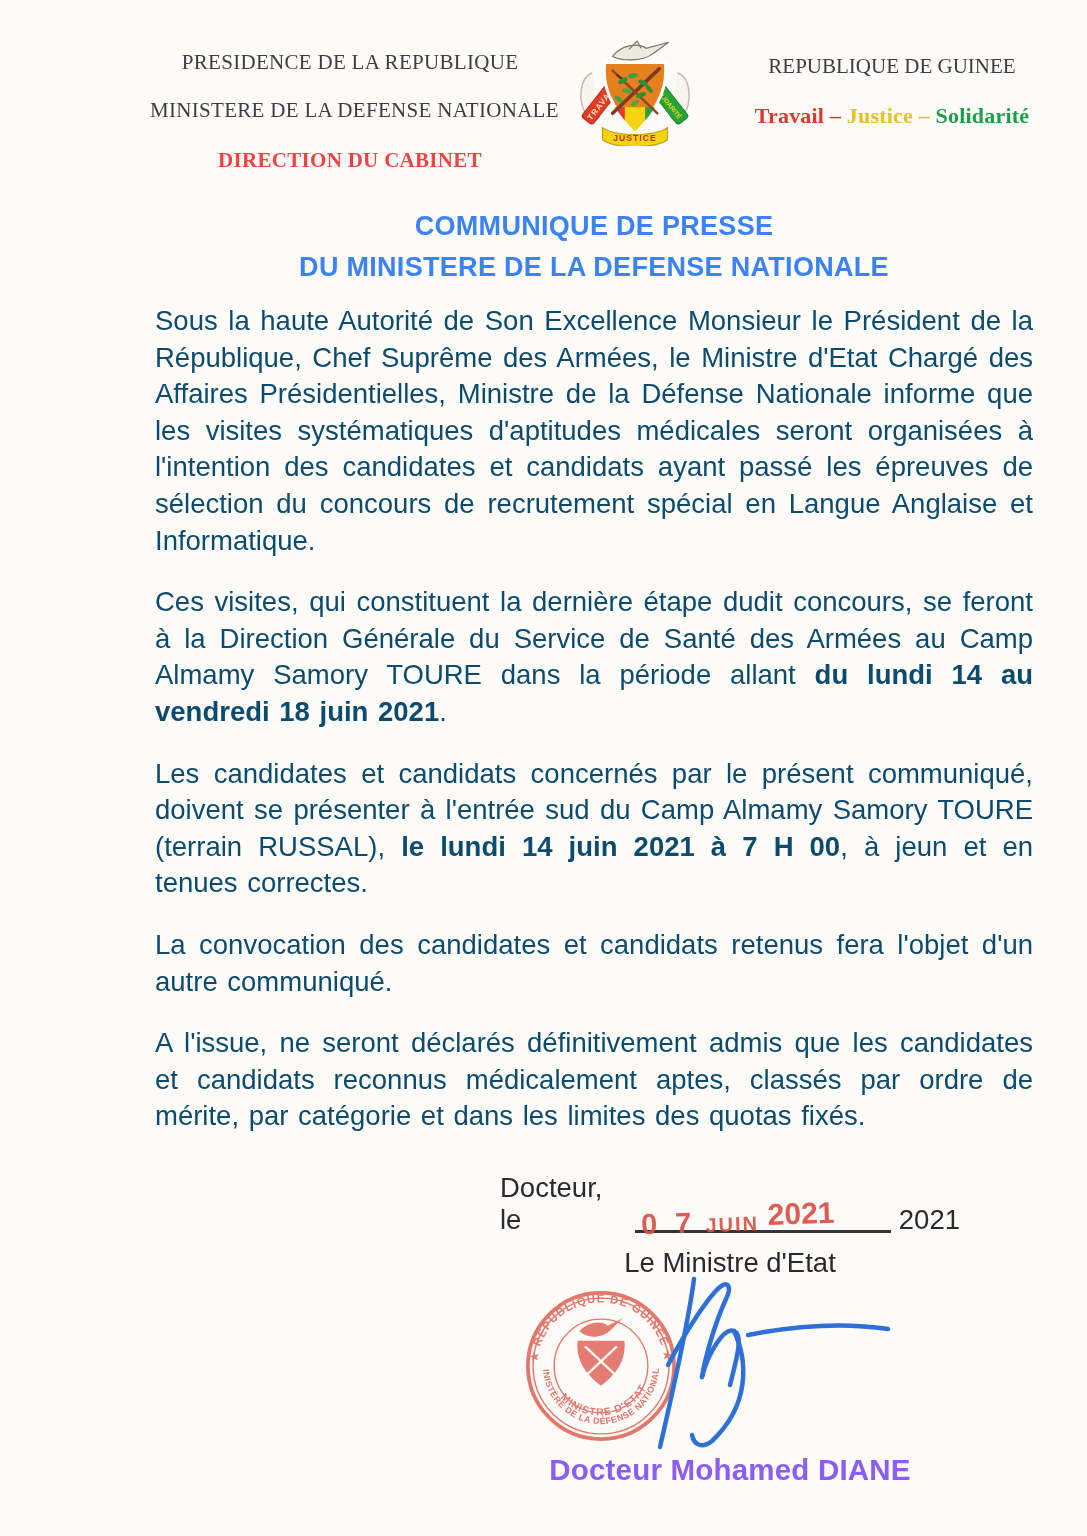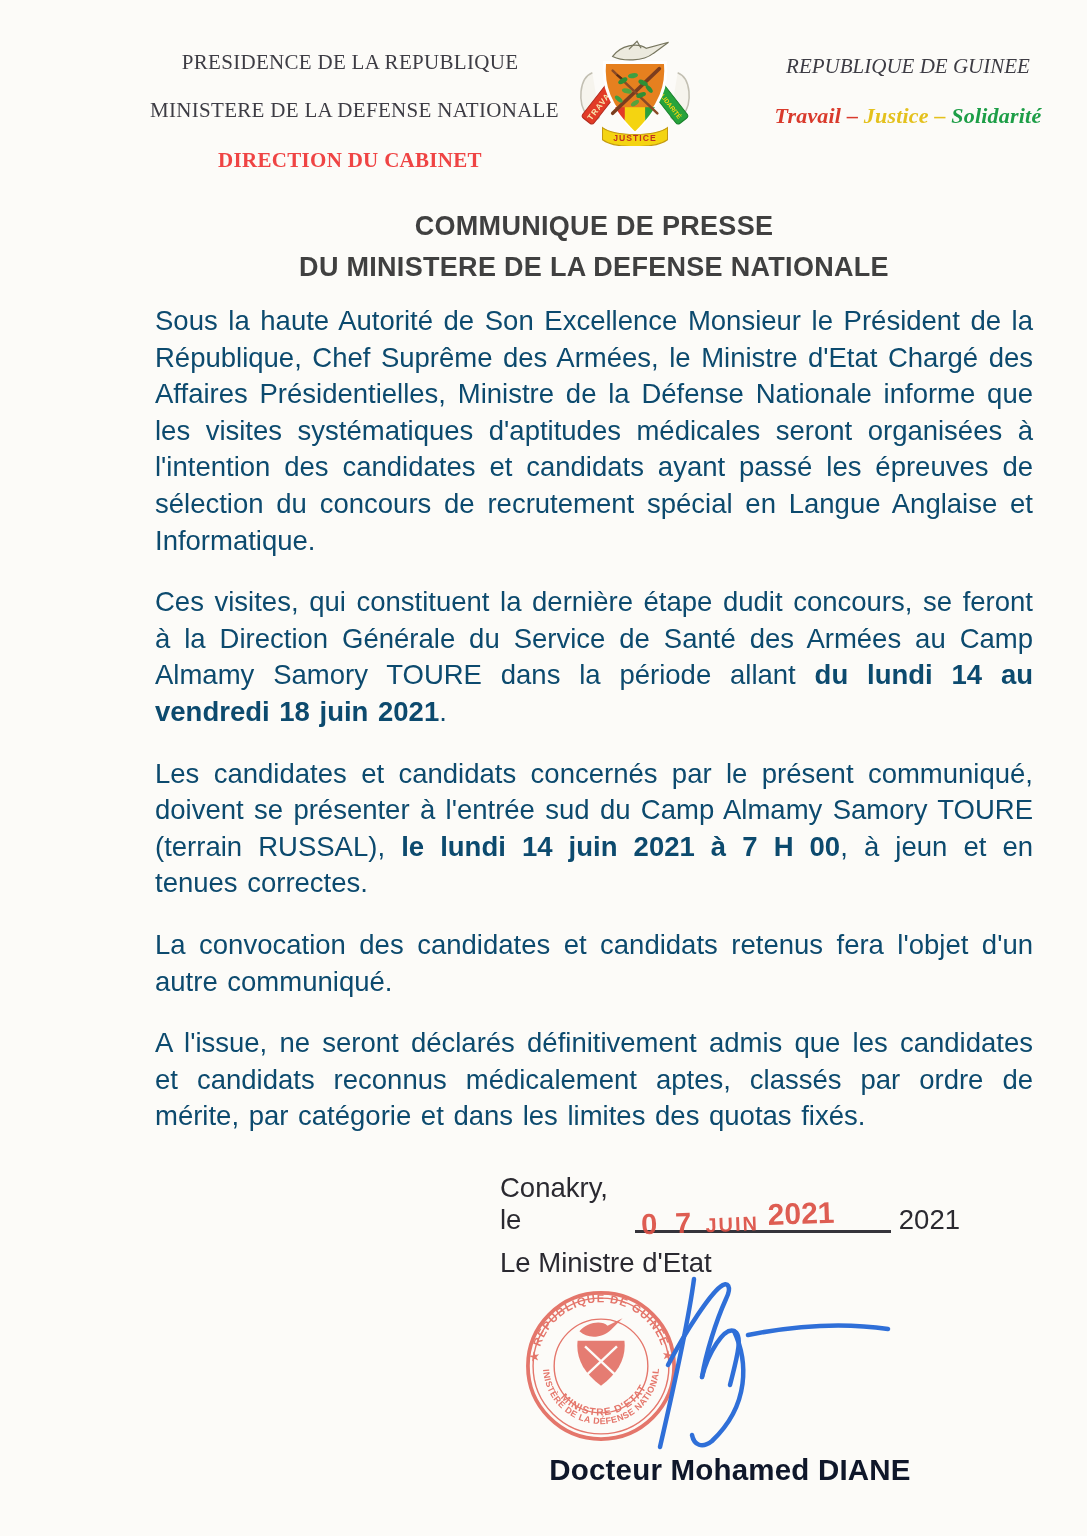--- a/index.html
+++ b/index.html
@@ -10,49 +10,49 @@
     color:#2b2a31;
   }
 
   
   .hdr-left{position:absolute;left:150px;top:50px;width:400px;text-align:center;
     font-family:"Liberation Serif",serif;font-size:21px;color:#3d3c44;letter-spacing:.3px;}
   .hdr-left .l1{white-space:nowrap;}
   .hdr-left .l2{margin-top:23px;white-space:nowrap;}
   .hdr-left .l3{margin-top:25px;font-weight:bold;color:#ef4444;}
   .emblem-wrap{position:absolute;left:570px;top:40px;width:130px;height:106px;}
-  .hdr-right{position:absolute;left:768px;top:54px;width:280px;text-align:center;
-    font-family:"Liberation Serif",serif;font-size:21px;color:#3d3c44;font-style:italic;}
+  .hdr-right{position:absolute;left:752px;top:54px;width:280px;text-align:center;
+    font-family:"Liberation Serif",serif;font-size:21px;color:#3d3c44;}
   .motto{margin-top:24px;font-weight:bold;font-size:22px;letter-spacing:.2px;white-space:nowrap;}
 
   
   .doc-title{position:absolute;left:155px;top:206px;width:878px;text-align:center;
-    font-weight:bold;font-size:27px;line-height:41px;color:#404040;letter-spacing:.3px;}
+    font-weight:bold;font-size:27px;line-height:41px;color:#3b82f6;letter-spacing:.3px;}
 
   
   .body-text{position:absolute;left:155px;top:303px;width:878px;
     font-size:27.5px;line-height:36.6px;text-align:justify;word-spacing:2px;color:#0c4a6e;}
   .body-text p{margin:0 0 25px 0;}
   .body-text .b{font-weight:bold;}
 
   
   .closing{position:absolute;left:500px;top:1172px;width:460px;font-size:27.5px;color:#2a2930;}
   .date-row{display:flex;align-items:flex-end;}
   .date-line{position:relative;width:256px;height:34px;margin:0 8px 3px 12px;
     border-bottom:3px solid #35343b;flex:0 0 auto;}
   .stamp{position:absolute;left:6px;bottom:-8px;transform:rotate(-2deg);
     color:#dc5045;font-weight:bold;white-space:nowrap;display:flex;align-items:baseline;gap:9px;opacity:.92;}
   .stamp .d{font-size:29px;letter-spacing:5px;}
   .stamp .m{font-size:20px;letter-spacing:2px;}
   .stamp .y{font-size:30px;position:relative;top:-5px;}
-  .minister-title{margin-top:11px;}
+  .minister-title{margin-top:11px;text-align:center;}
   .sig-area{position:relative;height:172px;}
   .seal-svg{position:absolute;left:12px;top:-2px;opacity:.9;}
   .sign-svg{position:absolute;left:148px;top:-14px;}
-  .signatory{margin-top:2px;text-align:center;font-weight:bold;font-size:29.5px;color:#0f172a;letter-spacing:.2px;}
+  .signatory{margin-top:2px;text-align:center;font-weight:bold;font-size:29.5px;color:#8b5cf6;letter-spacing:.2px;}
 </style>
 </head>
 <body>
 
 <div class="hdr-left">
   <div class="l1">PRESIDENCE DE LA REPUBLIQUE</div>
   <div class="l2">MINISTERE  DE LA DEFENSE NATIONALE</div>
   <div class="l3">DIRECTION DU CABINET</div>
 </div>
 
@@ -129,21 +129,21 @@
 <div class="body-text">
     <p><span>Sous la haute Autorité de Son Excellence Monsieur le Président de la République, Chef Suprême des Armées, le Ministre d'Etat Chargé des Affaires Présidentielles, Ministre de la Défense Nationale informe que les visites systématiques d'aptitudes médicales seront organisées à l'intention des candidates et candidats ayant passé les épreuves de sélection du concours de recrutement spécial en Langue Anglaise et Informatique.</span></p>
     <p><span>Ces visites, qui constituent la dernière étape dudit concours, se feront à la Direction Générale du Service de Santé des Armées au Camp Almamy Samory TOURE dans la période allant </span><span class="b">du lundi 14 au vendredi 18 juin 2021</span><span>.</span></p>
     <p><span>Les candidates et candidats concernés par le présent communiqué, doivent se présenter à l'entrée sud du Camp Almamy Samory TOURE (terrain RUSSAL), </span><span class="b">le lundi 14 juin 2021 à 7 H 00</span><span>, à jeun et en tenues correctes.</span></p>
     <p><span>La convocation des candidates et candidats retenus fera l'objet d'un autre communiqué.</span></p>
     <p><span>A l'issue, ne seront déclarés définitivement admis que les candidates et candidats reconnus médicalement aptes, classés par ordre de mérite, par catégorie et dans les limites des quotas fixés.</span></p>
   </div>
 
 <div class="closing">
   <div class="date-row">
-    <span>Conakry, le</span>
+    <span>Docteur, le</span>
     <span class="date-line">
       <span class="stamp" style="color: rgb(220, 80, 69);">
         <span class="d">0 7</span>
         <span class="m">JUIN</span>
         <span class="y">2021</span>
       </span>
     </span>
     <span>2021</span>
   </div>
 

